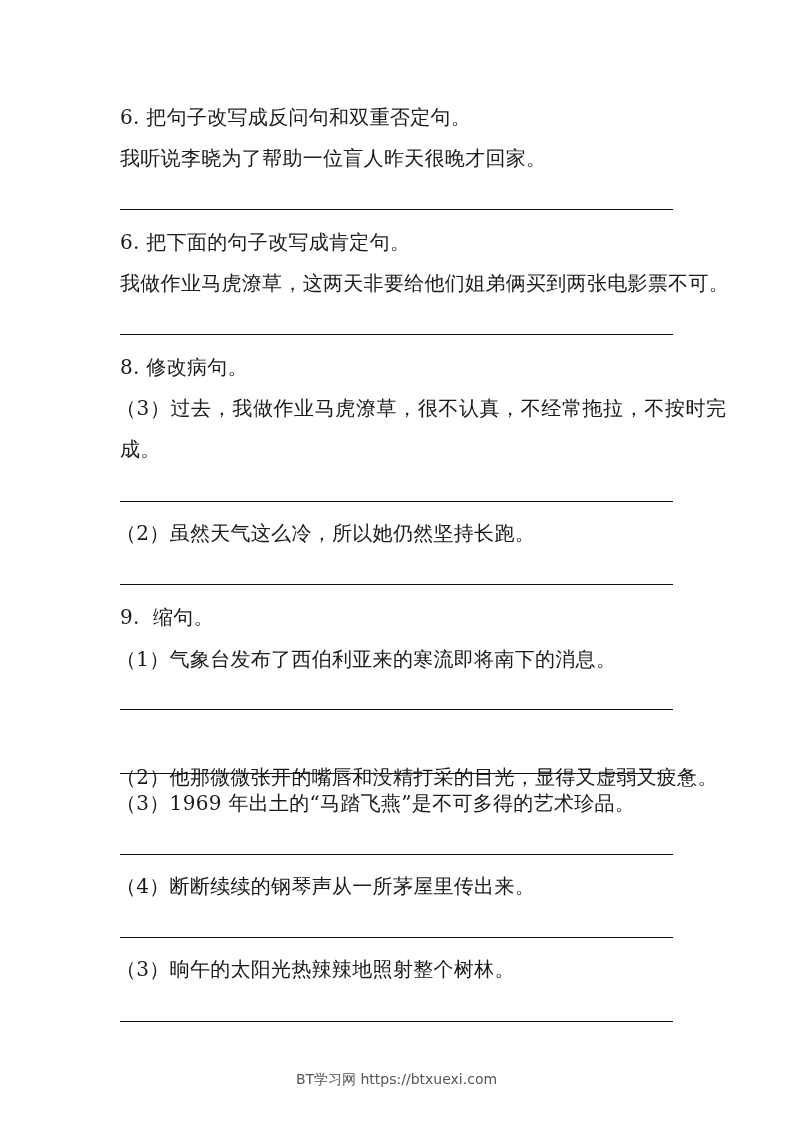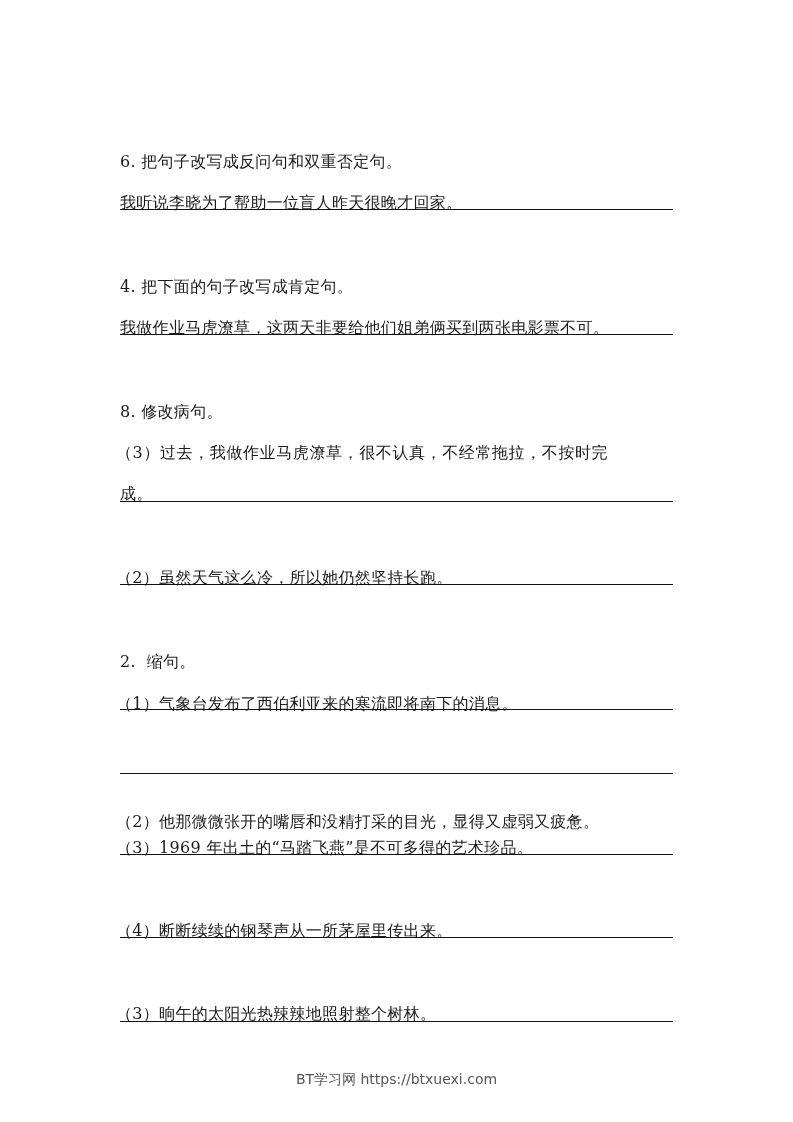--- a/index.html
+++ b/index.html
@@ -1,41 +1,41 @@
 <!DOCTYPE html>
 <html><head>
 <meta charset="utf-8">
 <style>
   html, body { margin: 0; padding: 0; background: #ffffff; }
   body { width: 793px; height: 1122px; position: relative; overflow: hidden;
          font-family: "DejaVu Serif", "Liberation Serif", serif; color: #1a1a1a; }
-  .txt { position: absolute; left: 120px; font-size: 16px; line-height: 20px; white-space: nowrap; letter-spacing: 0.3px; margin-top: 45px; }
+  .txt { position: absolute; left: 120px; font-size: 20px; line-height: 20px; white-space: nowrap; letter-spacing: 0.3px; }
   .rule { position: absolute; left: 120px; width: 553px; height: 0; border-top: 1.3px solid #111; }
   .footer { position: absolute; left: 0; width: 793px; top: 1071px; text-align: center;
             font-family: "DejaVu Sans", "Liberation Sans", sans-serif; font-size: 14px; color: #555; }
 </style>
 </head>
 <body>
 
 <div class="txt" style="top:107px">6. 把句子改写成反问句和双重否定句。</div>
 <div class="txt" style="top:148px">我听说李晓为了帮助一位盲人昨天很晚才回家。</div>
 <div class="rule" style="top:209px"></div>
 
-<div class="txt" style="top:232px">4. 把下面的句子改写成肯定句。</div>
+<div class="txt" style="top:232px">6. 把下面的句子改写成肯定句。</div>
 <div class="txt" style="top:273px">我做作业马虎潦草，这两天非要给他们姐弟俩买到两张电影票不可。</div>
 <div class="rule" style="top:334px"></div>
 
 <div class="txt" style="top:357px">8. 修改病句。</div>
 <div class="txt" style="top:398px; left:116px; letter-spacing:0.6px">（3）过去，我做作业马虎潦草，很不认真，不经常拖拉，不按时完</div>
 <div class="txt" style="top:439px">成。</div>
 <div class="rule" style="top:501px"></div>
 <div class="txt" style="top:523px; left:116px">（2）虽然天气这么冷，所以她仍然坚持长跑。</div>
 <div class="rule" style="top:584px"></div>
 
-<div class="txt" style="top:607px; white-space:pre">2.  缩句。</div>
+<div class="txt" style="top:607px; white-space:pre">9.  缩句。</div>
 <div class="txt" style="top:649px; left:116px">（1）气象台发布了西伯利亚来的寒流即将南下的消息。</div>
 <div class="rule" style="top:709px"></div>
 <div class="txt" style="top:767px; left:116px">（2）他那微微张开的嘴唇和没精打采的目光，显得又虚弱又疲惫。</div>
 <div class="rule" style="top:773px"></div>
 <div class="txt" style="top:793px; left:116px">（3）1969 年出土的“马踏飞燕”是不可多得的艺术珍品。</div>
 <div class="rule" style="top:854px"></div>
 <div class="txt" style="top:876px; left:116px">（4）断断续续的钢琴声从一所茅屋里传出来。</div>
 <div class="rule" style="top:937px"></div>
 <div class="txt" style="top:959px; left:116px">（3）晌午的太阳光热辣辣地照射整个树林。</div>
 <div class="rule" style="top:1021px"></div>

